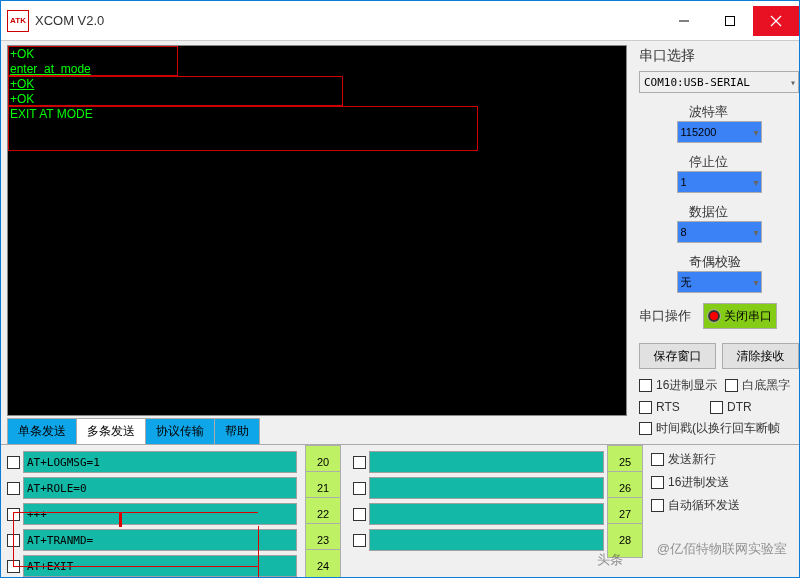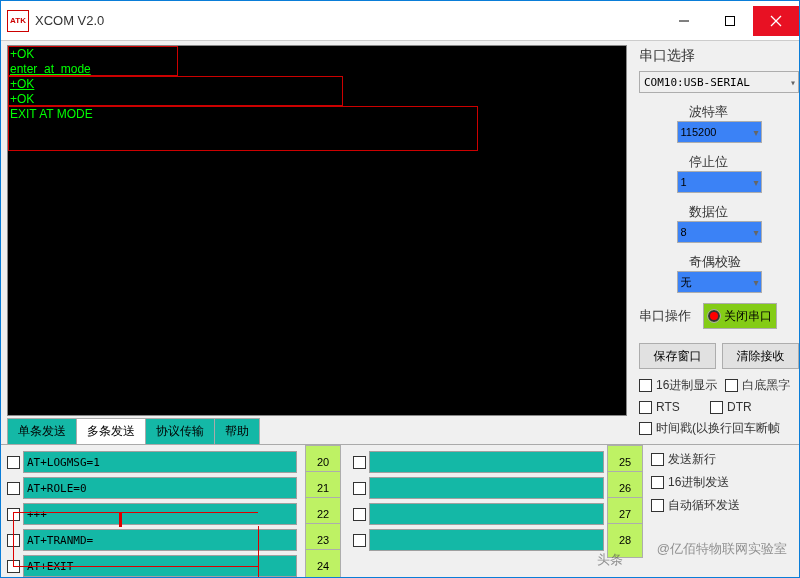--- a/index.html
+++ b/index.html
@@ -24,21 +24,21 @@
 .combo-sm::after { content: "▾"; position: absolute; right: 2px; font-size: 10px; color: #666; }
 .op-row { display: flex; align-items: center; margin-bottom: 14px; }
 .op-btn { height: 26px; border: 1px solid #adadad; background: #84cc16; display: flex; align-items: center; padding: 0 4px; font-size: 13px; margin-left: 4px; }
 .op-dot { width: 12px; height: 12px; border-radius: 50%; background: #f00; border: 2px solid #333; margin-right: 4px; position: relative; }
 .op-dot::before { content: ""; position: absolute; inset: -3px; border: 1px solid #aaa; border-radius: 50%; }
 .btn-row { display: flex; gap: 6px; margin-bottom: 8px; }
 .btn { height: 26px; border: 1px solid #adadad; background: #e1e1e1; display: flex; align-items: center; justify-content: center; font-size: 12px; flex: 1; }
 .chk-row { display: flex; align-items: center; margin-bottom: 6px; gap: 4px; font-size: 13px; color: #333; }
 .chk { width: 13px; height: 13px; border: 1px solid #333; background: #fff; flex-shrink: 0; }
 .tabs { display: flex; border-bottom: 1px solid #aaa; background: #f0f0f0; padding-left: 6px; margin-top: 2px; }
-.tab { padding: 4px 10px; border: 1px solid #aaa; border-bottom: none; background: #14b8a6; font-size: 12px; margin-right: -1px; position: relative; }
+.tab { padding: 4px 10px; border: 1px solid #aaa; border-bottom: none; background: #0ea5e9; font-size: 12px; margin-right: -1px; position: relative; }
 .tab.active { background: #fff; z-index: 1; }
 .send-area { padding: 6px; display: flex; gap: 8px; }
 .send-col-l { width: 290px; }
 .send-col-btns { width: 40px; }
 .send-col-r { flex: 1; }
 .send-row { display: flex; align-items: center; margin-bottom: 4px; height: 22px; gap: 3px; }
 .txt-in { flex: 1; height: 22px; border: 1px solid #a0a0a0; background: #14b8a6; padding: 0 3px; font-family: Consolas, monospace; font-size: 11px; display: flex; align-items: center; }
 .num-btn { width: 36px; height: 35px; border: 1px solid #adadad; background: #bef264; display: flex; align-items: center; justify-content: center; font-size: 11px; }
 .red-line { position: absolute; background: #d00; }
 .watermark { position: absolute; font-size: 13px; color: rgba(80,80,80,0.6); font-weight: 500; }

